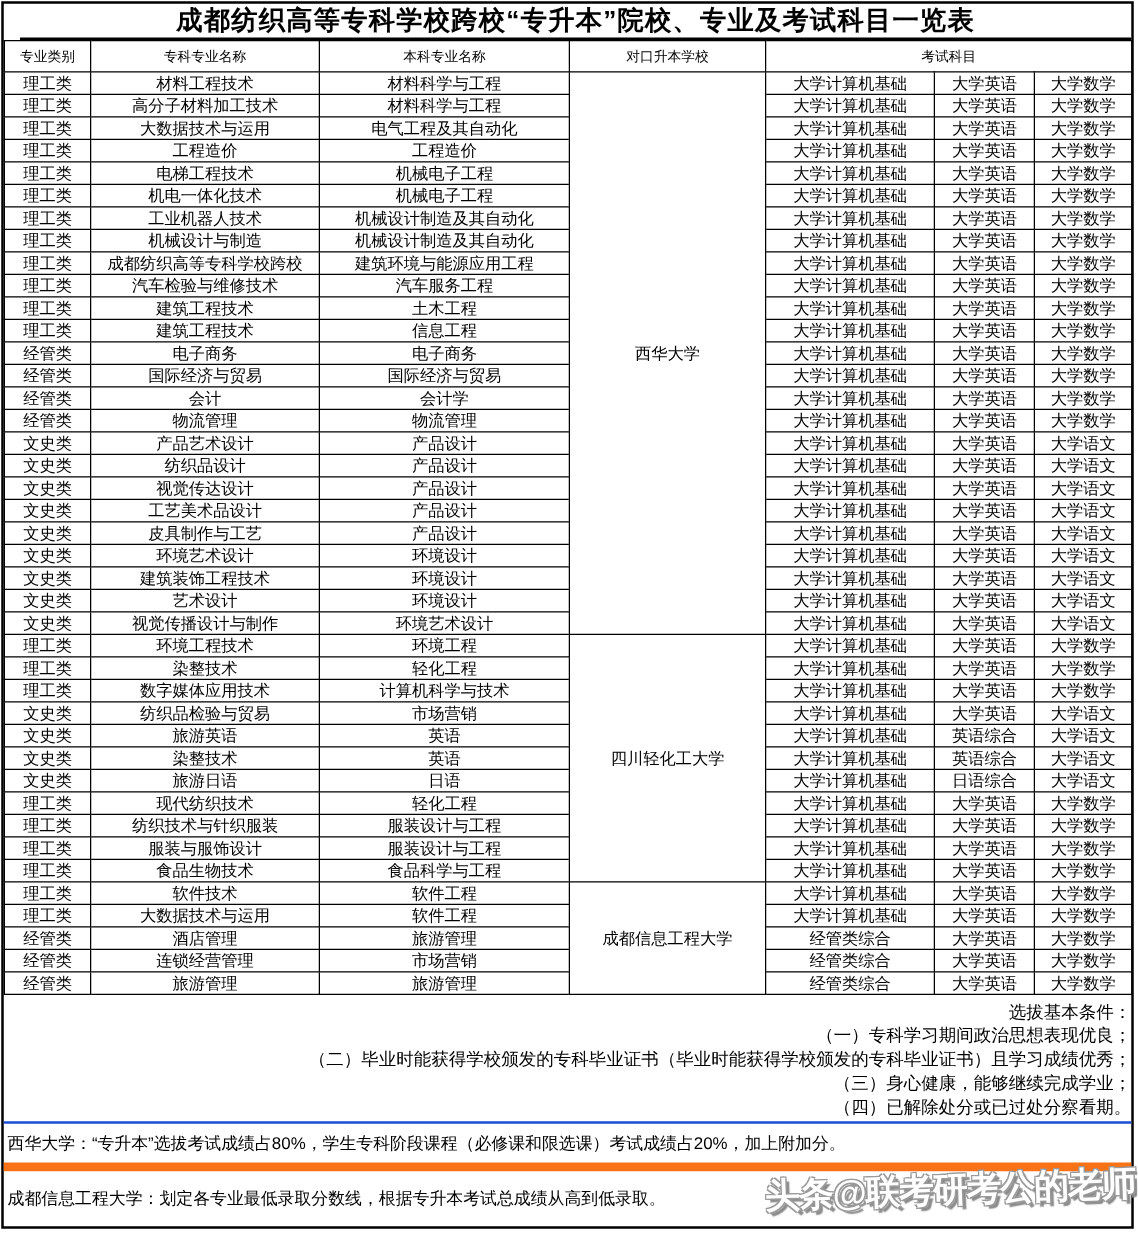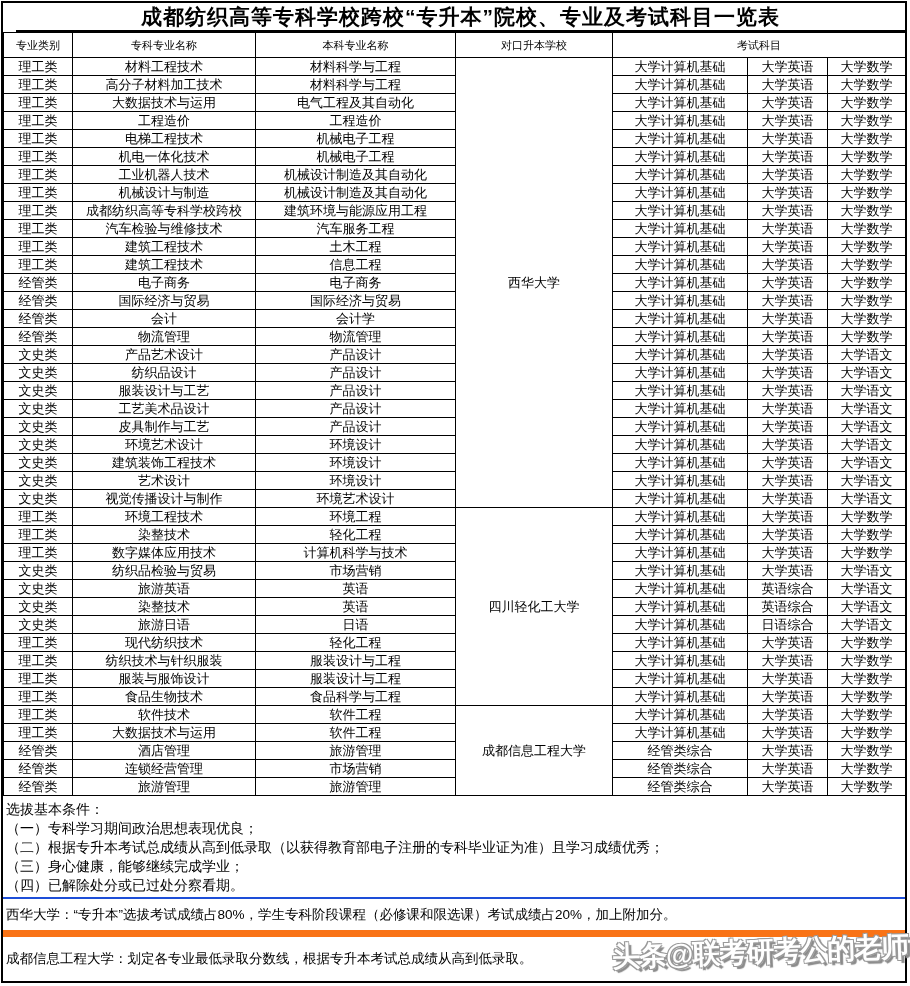--- a/index.html
+++ b/index.html
@@ -5,21 +5,21 @@
   html,body{margin:0;padding:0;background:#fff;}
   body{font-family:"Liberation Sans",sans-serif;color:#000;}
   .page{position:relative;width:910px;height:986px;background:#fff;overflow:hidden;}
   .frame{position:absolute;left:1px;top:1px;width:902px;height:978px;border:2px solid #000;display:flex;flex-direction:column;}
   .title{height:27px;line-height:27px;text-align:center;font-size:21px;font-weight:bold;border-bottom:2px solid #000;letter-spacing:1px;white-space:nowrap;margin-left:13px;}
   table.main{border-collapse:collapse;table-layout:fixed;width:902px;}
   table.main th, table.main td{border:1px solid #000;padding:0;text-align:center;font-weight:normal;overflow:hidden;white-space:nowrap;}
   table.main thead th{height:24px;font-size:11px;}
   table.main tbody td{height:17px;font-size:13px;line-height:17px;}
   td.school{font-size:14px;}
-  .conditions{height:101px;font-size:14px;line-height:19px;padding:4px 0 0 3px;box-sizing:border-box;}
+  .conditions{height:101px;font-size:14px;line-height:19px;padding:4px 0 0 3px;box-sizing:border-box;text-align:right;}
   .conditions div{white-space:nowrap;}
   .note{display:flex;align-items:center;padding-left:3px;font-size:13.5px;white-space:nowrap;box-sizing:border-box;}
   .note1{height:33px;border-top:2px solid #1d4ed8;}
   .note2{height:31px;border-top:1px solid #000;}
   .note3{flex:1;border-top:7px solid #f97316;}
   .watermark{position:absolute;left:612px;top:933px;width:300px;font-size:28px;font-weight:bold;color:#fff;white-space:nowrap;letter-spacing:-1px;transform:rotate(-2deg);
     text-shadow:-1px -1px 0 #9a9a9a,1px -1px 0 #9a9a9a,-1px 1px 0 #9a9a9a,1px 1px 0 #9a9a9a,3px 3px 1px #8a8a8a;}
 </style>
 </head>
 <body>
@@ -188,21 +188,21 @@
           <tr>
             <td>文史类</td>
             <td>纺织品设计</td>
             <td>产品设计</td>
             <td>大学计算机基础</td>
             <td>大学英语</td>
             <td>大学语文</td>
           </tr>
           <tr>
             <td>文史类</td>
-            <td>服装设计与工艺</td>
+            <td>视觉传达设计</td>
             <td>产品设计</td>
             <td>大学计算机基础</td>
             <td>大学英语</td>
             <td>大学语文</td>
           </tr>
           <tr>
             <td>文史类</td>
             <td>工艺美术品设计</td>
             <td>产品设计</td>
             <td>大学计算机基础</td>
@@ -378,21 +378,21 @@
             <td>经管类综合</td>
             <td>大学英语</td>
             <td>大学数学</td>
           </tr>
         </tbody>
     </table>
 
     <div class="conditions">
       <div>选拔基本条件：</div>
       <div>（一）专科学习期间政治思想表现优良；</div>
-      <div>（二）根据专升本考试总成绩从高到低录取（以获得教育部电子注册的专科毕业证为准）且学习成绩优秀；</div>
+      <div>（二）毕业时能获得学校颁发的专科毕业证书（毕业时能获得学校颁发的专科毕业证书）且学习成绩优秀；</div>
       <div>（三）身心健康，能够继续完成学业；</div>
       <div>（四）已解除处分或已过处分察看期。</div>
     </div>
 
     <div class="note note1">西华大学：“专升本”选拔考试成绩占80%，学生专科阶段课程（必修课和限选课）考试成绩占20%，加上附加分。</div>
     <div class="note note3">成都信息工程大学：划定各专业最低录取分数线，根据专升本考试总成绩从高到低录取。</div>
   </div>
 
   <div class="watermark">头条@联考研考公的老师</div>
 </div>

